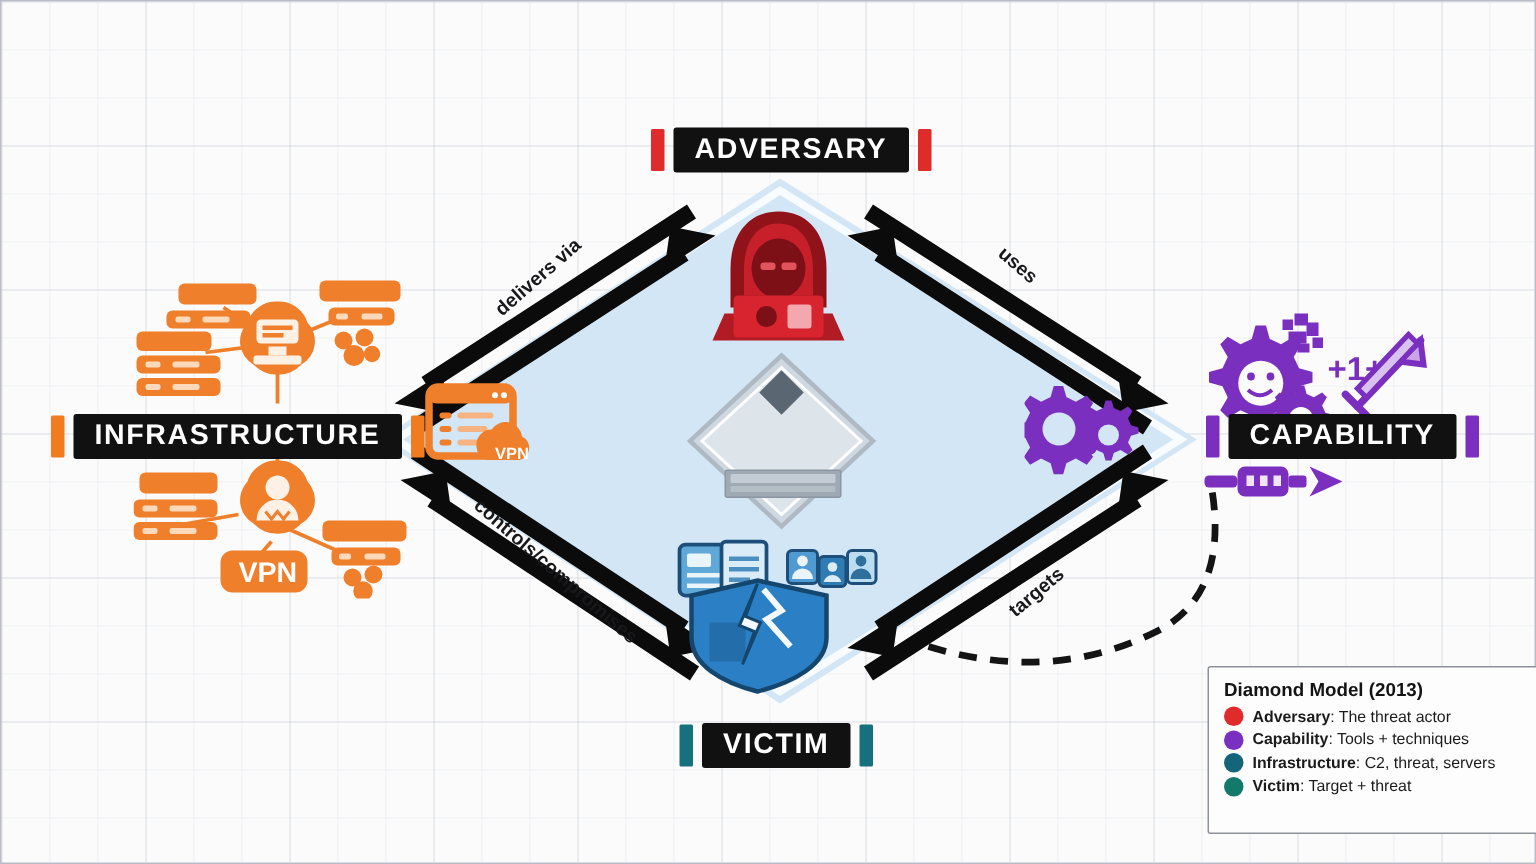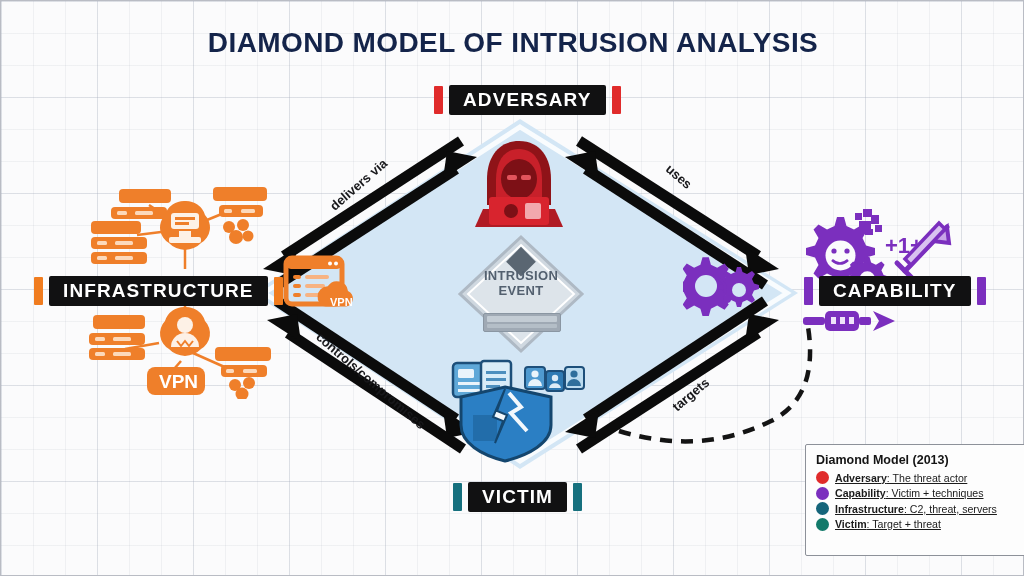--- a/index.html
+++ b/index.html
@@ -71,21 +71,21 @@
 
   
   #legend{
     position:absolute;left:804px;top:443px;width:238px;height:112px;
     background:#fdfdfd;border:1px solid #8d9199;border-radius:2px;
     box-sizing:border-box;padding:8px 9px 0 10px;
   }
   #legend-title{font-size:12.5px;font-weight:bold;color:#141414;margin-bottom:4px;}
   .legend-row{display:flex;align-items:center;gap:6px;margin-bottom:2.5px;}
   .legend-dot{width:13px;height:13px;border-radius:50%;flex:none;}
-  .legend-text{font-size:10.6px;color:#1b1b1b;white-space:nowrap;text-decoration:underline;}
+  .legend-text{font-size:10.6px;color:#1b1b1b;white-space:nowrap;}
   .legend-text b{font-weight:bold;}
 
   
   .icon-abs{position:absolute;}
   #ico-hacker{left:466px;top:134px;}
   #ico-shield{left:446px;top:358px;}
   #ico-gears-center{left:682px;top:248px;}
   #ico-vpnwin{left:282px;top:251px;}
   #ico-cap-cluster{left:798px;top:206px;}
   #ico-infra-top{left:88px;top:182px;}
@@ -136,21 +136,20 @@
       <polygon points="778,319 744,341 748,313" fill="#0b0b0b"></polygon>
     </g>
     <g>
       <line x1="764" y1="300" x2="585" y2="418" stroke="#0b0b0b" stroke-width="11"></line>
       <polygon points="564,431 598,409 594,437" fill="#0b0b0b"></polygon>
     </g>
 
     <path d="M 618,430 Q 700,455 770,420 Q 820,395 806,320" fill="none" stroke="#141414" stroke-width="4.5" stroke-dasharray="12,9"></path>
   </svg>
 
-  <div id="title">DIAMOND MODEL OF INTRUSION ANALYSIS</div>
 
   <div class="icon-abs" id="ico-hacker">
     <svg width="104" height="96" viewBox="0 0 104 96">
       <path d="M52 6 C30 6 20 24 20 44 L20 70 L84 70 L84 44 C84 24 74 6 52 6 Z" fill="#8f1318"></path>
       <path d="M52 14 C36 14 29 28 29 45 L29 62 L75 62 L75 45 C75 28 68 14 52 14 Z" fill="#c8202a"></path>
       <ellipse cx="52" cy="44" rx="18" ry="20" fill="#7d1016"></ellipse>
       <rect x="40" y="40" width="10" height="5" rx="2" fill="#e2545c"></rect>
       <rect x="54" y="40" width="10" height="5" rx="2" fill="#e2545c"></rect>
       <path d="M16 74 L88 74 L96 92 L8 92 Z" fill="#b01b24"></path>
       <rect x="22" y="62" width="60" height="28" rx="3" fill="#d8242e"></rect>
@@ -377,44 +376,41 @@
     <div class="plate">VICTIM</div>
     <div class="bar" style="background:#16707e"></div>
   </div>
 
   <div id="event-wrap">
     <svg width="130" height="122" viewBox="0 0 130 122" style="position:absolute;left:0;top:0;">
       <polygon points="65,4 126,61 65,118 4,61" fill="#cfd8e0" stroke="#aeb9c4" stroke-width="3"></polygon>
       <polygon points="65,12 118,61 65,110 12,61" fill="#dde4ea" stroke="#ffffff" stroke-width="2"></polygon>
       <rect x="55" y="18" width="21" height="21" transform="rotate(45 65 28)" fill="#5a6672"></rect>
     </svg>
-    <div id="event-text">
-      <span>INTRUSION</span><br><span>EVENT</span>
-    </div>
     <div id="event-meter">
       <div class="m-top"></div>
         <div class="m-bot"></div>
     </div>
   </div>
 
   <div class="edge-label" id="edge-delivers">delivers via</div>
   <div class="edge-label" id="edge-uses">uses</div>
   <div class="edge-label" id="edge-controls">controls/compromises</div>
   <div class="edge-label" id="edge-targets">targets</div>
 
   <div id="legend">
     <div id="legend-title">Diamond Model (2013)</div>
 
     <div class="legend-row">
       <span class="legend-dot" style="background:#e02b2b"></span>
       <span class="legend-text"><b>Adversary</b><span>: The threat actor</span></span>
     </div>
     <div class="legend-row">
       <span class="legend-dot" style="background:#7b2fbe"></span>
-      <span class="legend-text"><b>Capability</b><span>: Victim + techniques</span></span>
+      <span class="legend-text"><b>Capability</b><span>: Tools + techniques</span></span>
     </div>
     <div class="legend-row">
       <span class="legend-dot" style="background:#15657a"></span>
       <span class="legend-text"><b>Infrastructure</b><span>: C2, threat, servers</span></span>
     </div>
     <div class="legend-row">
       <span class="legend-dot" style="background:#137a6a"></span>
       <span class="legend-text"><b>Victim</b><span>: Target + threat</span></span>
     </div>
   </div>

